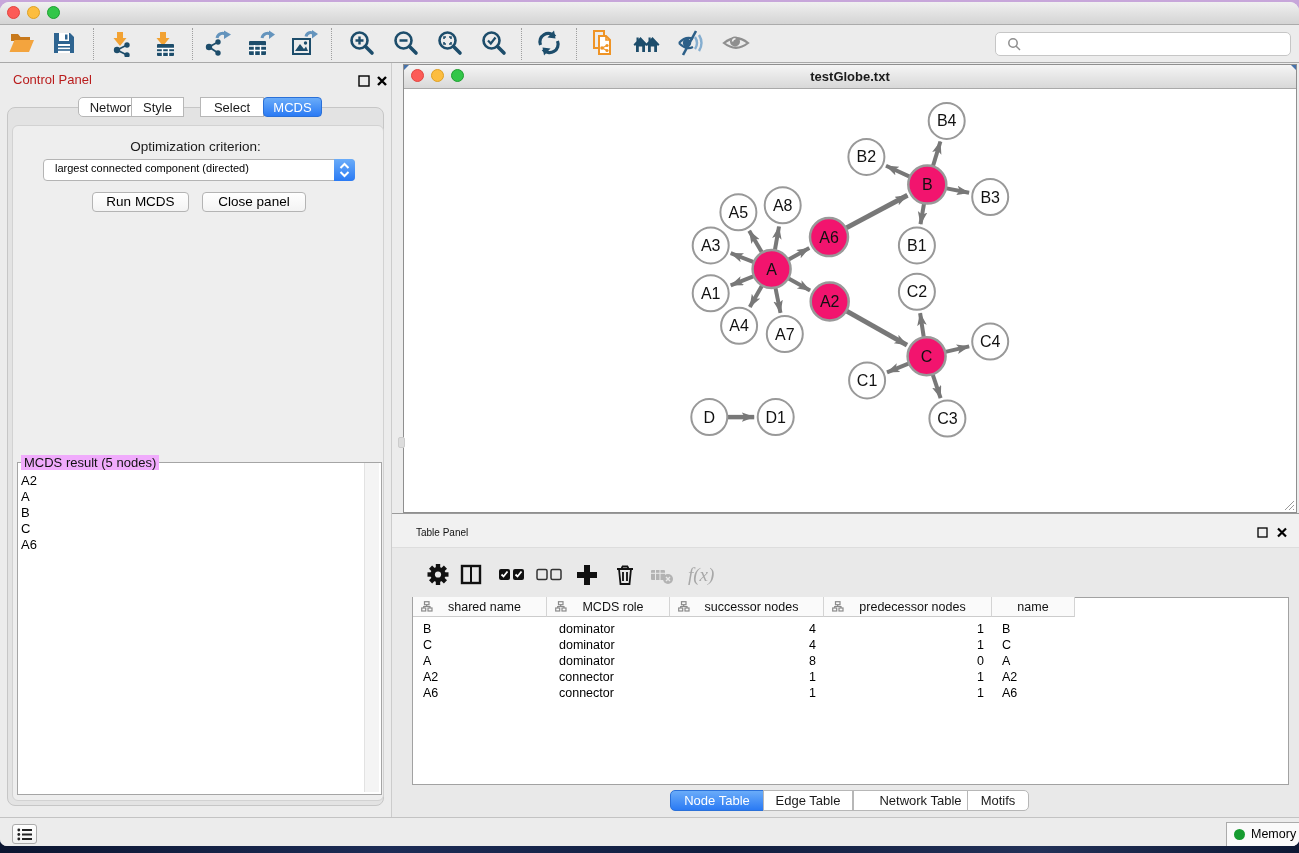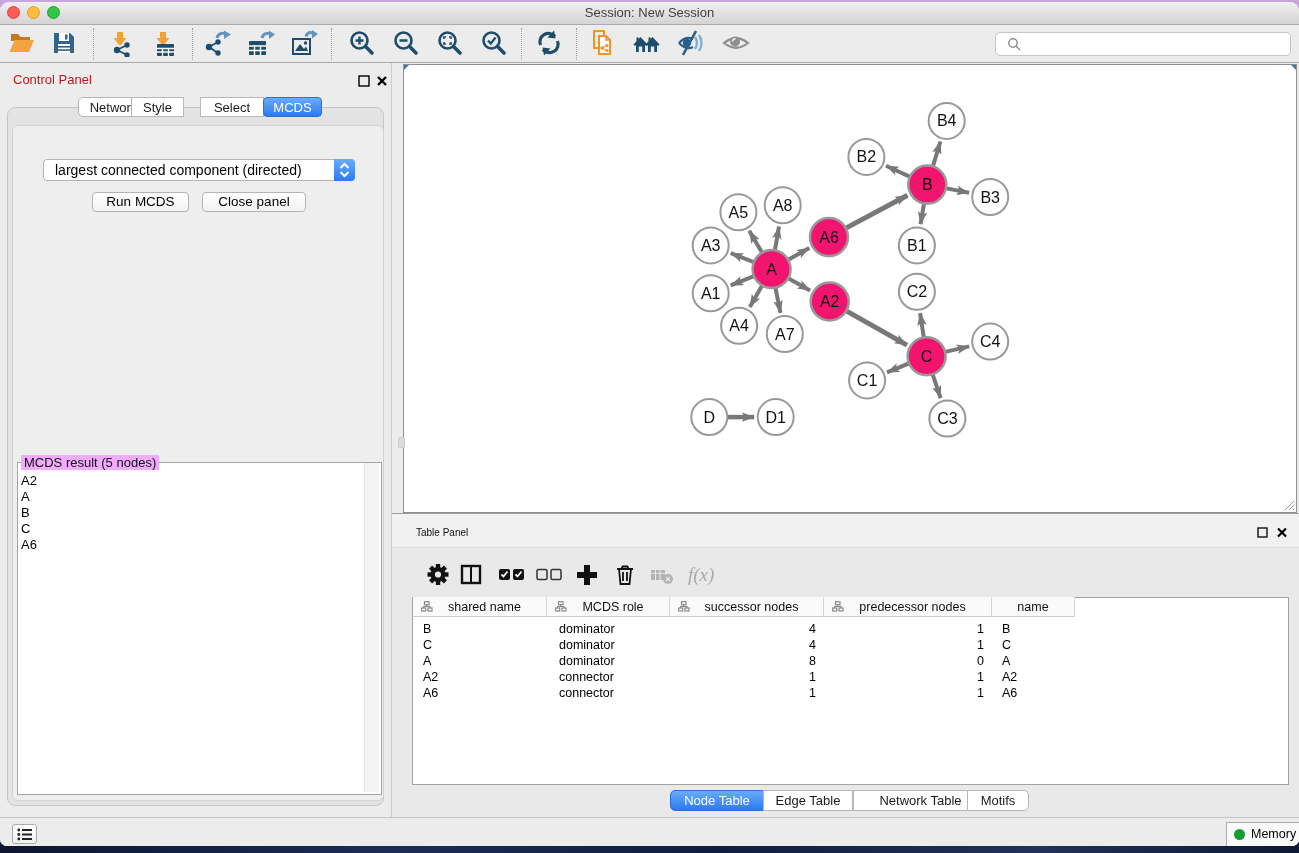--- a/index.html
+++ b/index.html
@@ -32,21 +32,21 @@
 .cptab{position:absolute;top:0;height:20px;background:#fff;border:1px solid #b7b7b7;
   box-sizing:border-box;font-size:13px;color:#1a1a1a;text-align:center;line-height:19px;}
 #cp-outer{position:absolute;left:7px;top:105px;width:377px;height:699px;background:#e3e3e3;
   border:1px solid #c6c6c6;border-radius:8px;box-sizing:border-box;}
 #cp-inner{position:absolute;left:12px;top:123px;width:372px;height:676px;background:#eeeeee;
   border:1px solid #d2d2d2;border-radius:6px;box-sizing:border-box;}
 #opt-label{position:absolute;left:0px;top:137px;width:391px;text-align:center;
   font-size:13.5px;color:#1a1a1a;}
 #dropdown{position:absolute;left:43px;top:157px;width:312px;height:22px;background:#fff;
   border:1px solid #b4b4b4;border-radius:4px;box-sizing:border-box;}
-#dropdown .dtext{position:absolute;left:11px;top:2px;font-size:14px;color:#000;}
+#dropdown .dtext{position:absolute;left:11px;top:2px;font-size:11px;color:#000;}
 #dropdown .spin{position:absolute;right:-1px;top:-1px;width:21px;height:22px;
   background:linear-gradient(#6aacf9,#2a7af4);border-radius:0 4px 4px 0;}
 .pbtn{position:absolute;top:190px;height:20px;background:linear-gradient(#ffffff,#f3f3f3);
   border:1px solid #b4b4b4;border-radius:4px;box-sizing:border-box;
   font-size:13.5px;color:#000;text-align:center;line-height:18px;}
 #mcds-box{position:absolute;left:17px;top:460px;width:363px;height:331px;background:#fff;
   border:1px solid #a5a5a5;}
 #mcds-label{position:absolute;left:21px;top:453px;font-size:13px;color:#111;
   background:#f0abfc;padding:0 3px;}
 #mcds-list{position:absolute;left:21px;top:471px;font-size:13px;color:#000;line-height:16px;}
@@ -87,21 +87,20 @@
 #membtn .mt{position:absolute;left:24px;top:4px;font-size:12.5px;color:#000;}
 </style></head>
 <body>
 <div id="desktop-top"></div>
 <div id="desktop-bot"></div>
 <div id="win">
   <div id="titlebar">
     <div class="tl t1"></div>
       <div class="tl t2"></div>
       <div class="tl t3"></div>
-    <div id="title-text">Session: New Session</div>
   </div>
   <div id="toolbar">
     <div class="tsep" style="left:93px"></div>
       <div class="tsep" style="left:192px"></div>
     <div class="tsep" style="left:331px"></div>
       <div class="tsep" style="left:521px"></div>
     <div class="tsep" style="left:576px"></div>
     <svg class="ticon" style="left:8px" viewBox="0 0 28 28">
       <path d="M3,5 L10,5 L12.5,8 L22,8 L22,12 L3,12 Z" fill="#c8791c"></path>
       <path d="M1.5,23 L6.5,11 L26,11 L21,23 Z" fill="#f3a43e"></path>
@@ -247,38 +246,45 @@
     <path d="M20,3 L28,11 M28,3 L20,11" stroke="#000" stroke-width="2.4"></path>
   </svg>
   <div id="cp-outer"></div>
   <div id="cp-inner"></div>
   <div id="cp-tabs">
     <div class="cptab" style="left:0;width:71px;border-radius:5px 0 0 5px;">Network</div>
     <div class="cptab" style="left:53px;width:53px;">Style</div>
     <div class="cptab" style="left:122px;width:64px;">Select</div>
     <div class="cptab" style="left:185px;width:59px;background:linear-gradient(#6aacf9,#2a7af4);color:#fff;border:1px solid #2a70d8;border-radius:4px;">MCDS</div>
   </div>
+  <div id="opt-label">Optimization criterion:</div>
   <div id="dropdown">
       <span class="dtext">largest connected component (directed)</span>
     <div class="spin">
       <svg style="position:absolute;left:4px;top:3px" width="13" height="16" viewBox="0 0 13 16">
         <path d="M2.5,6 L6.5,2 L10.5,6" fill="none" stroke="#fff" stroke-width="2"></path>
         <path d="M2.5,10 L6.5,14 L10.5,10" fill="none" stroke="#fff" stroke-width="2"></path>
       </svg>
     </div>
   </div>
   <div class="pbtn" style="left:92px;width:97px;">Run MCDS</div>
   <div class="pbtn" style="left:202px;width:104px;">Close panel</div>
   <div id="mcds-box"></div>
   <div id="mcds-sb"></div>
   <div id="mcds-label">MCDS result (5 nodes)</div>
   <div id="mcds-list">A2<br>A<br>B<br>C<br>A6</div>
   <div id="vline"></div>
 
   <div id="nw">
+    <div id="nw-tb">
+      <div class="tl t1"></div>
+        <div class="tl t2"></div>
+        <div class="tl t3"></div>
+      <div id="nw-title">testGlobe.txt</div>
+    </div>
     <svg style="position:absolute;left:0;top:23px" width="892" height="424" viewBox="0 0 892 424">
       <defs>
           <marker id="ah" markerUnits="userSpaceOnUse" markerWidth="14" markerHeight="11" refX="12.5" refY="4.8" orient="auto">
             <path d="M0,0 L13,4.8 L0,9.6 L3,4.8 Z" fill="#787878"></path>
           </marker>
         </defs>
 <g stroke="#787878">
 <line x1="359.0" y1="166.3" x2="345.2" y2="142.8" stroke-width="4" marker-end="url(#ah)"></line>
 <line x1="370.5" y1="164.3" x2="375.0" y2="138.5" stroke-width="4" marker-end="url(#ah)"></line>
 <line x1="351.7" y1="174.9" x2="326.7" y2="165.2" stroke-width="4" marker-end="url(#ah)"></line>

